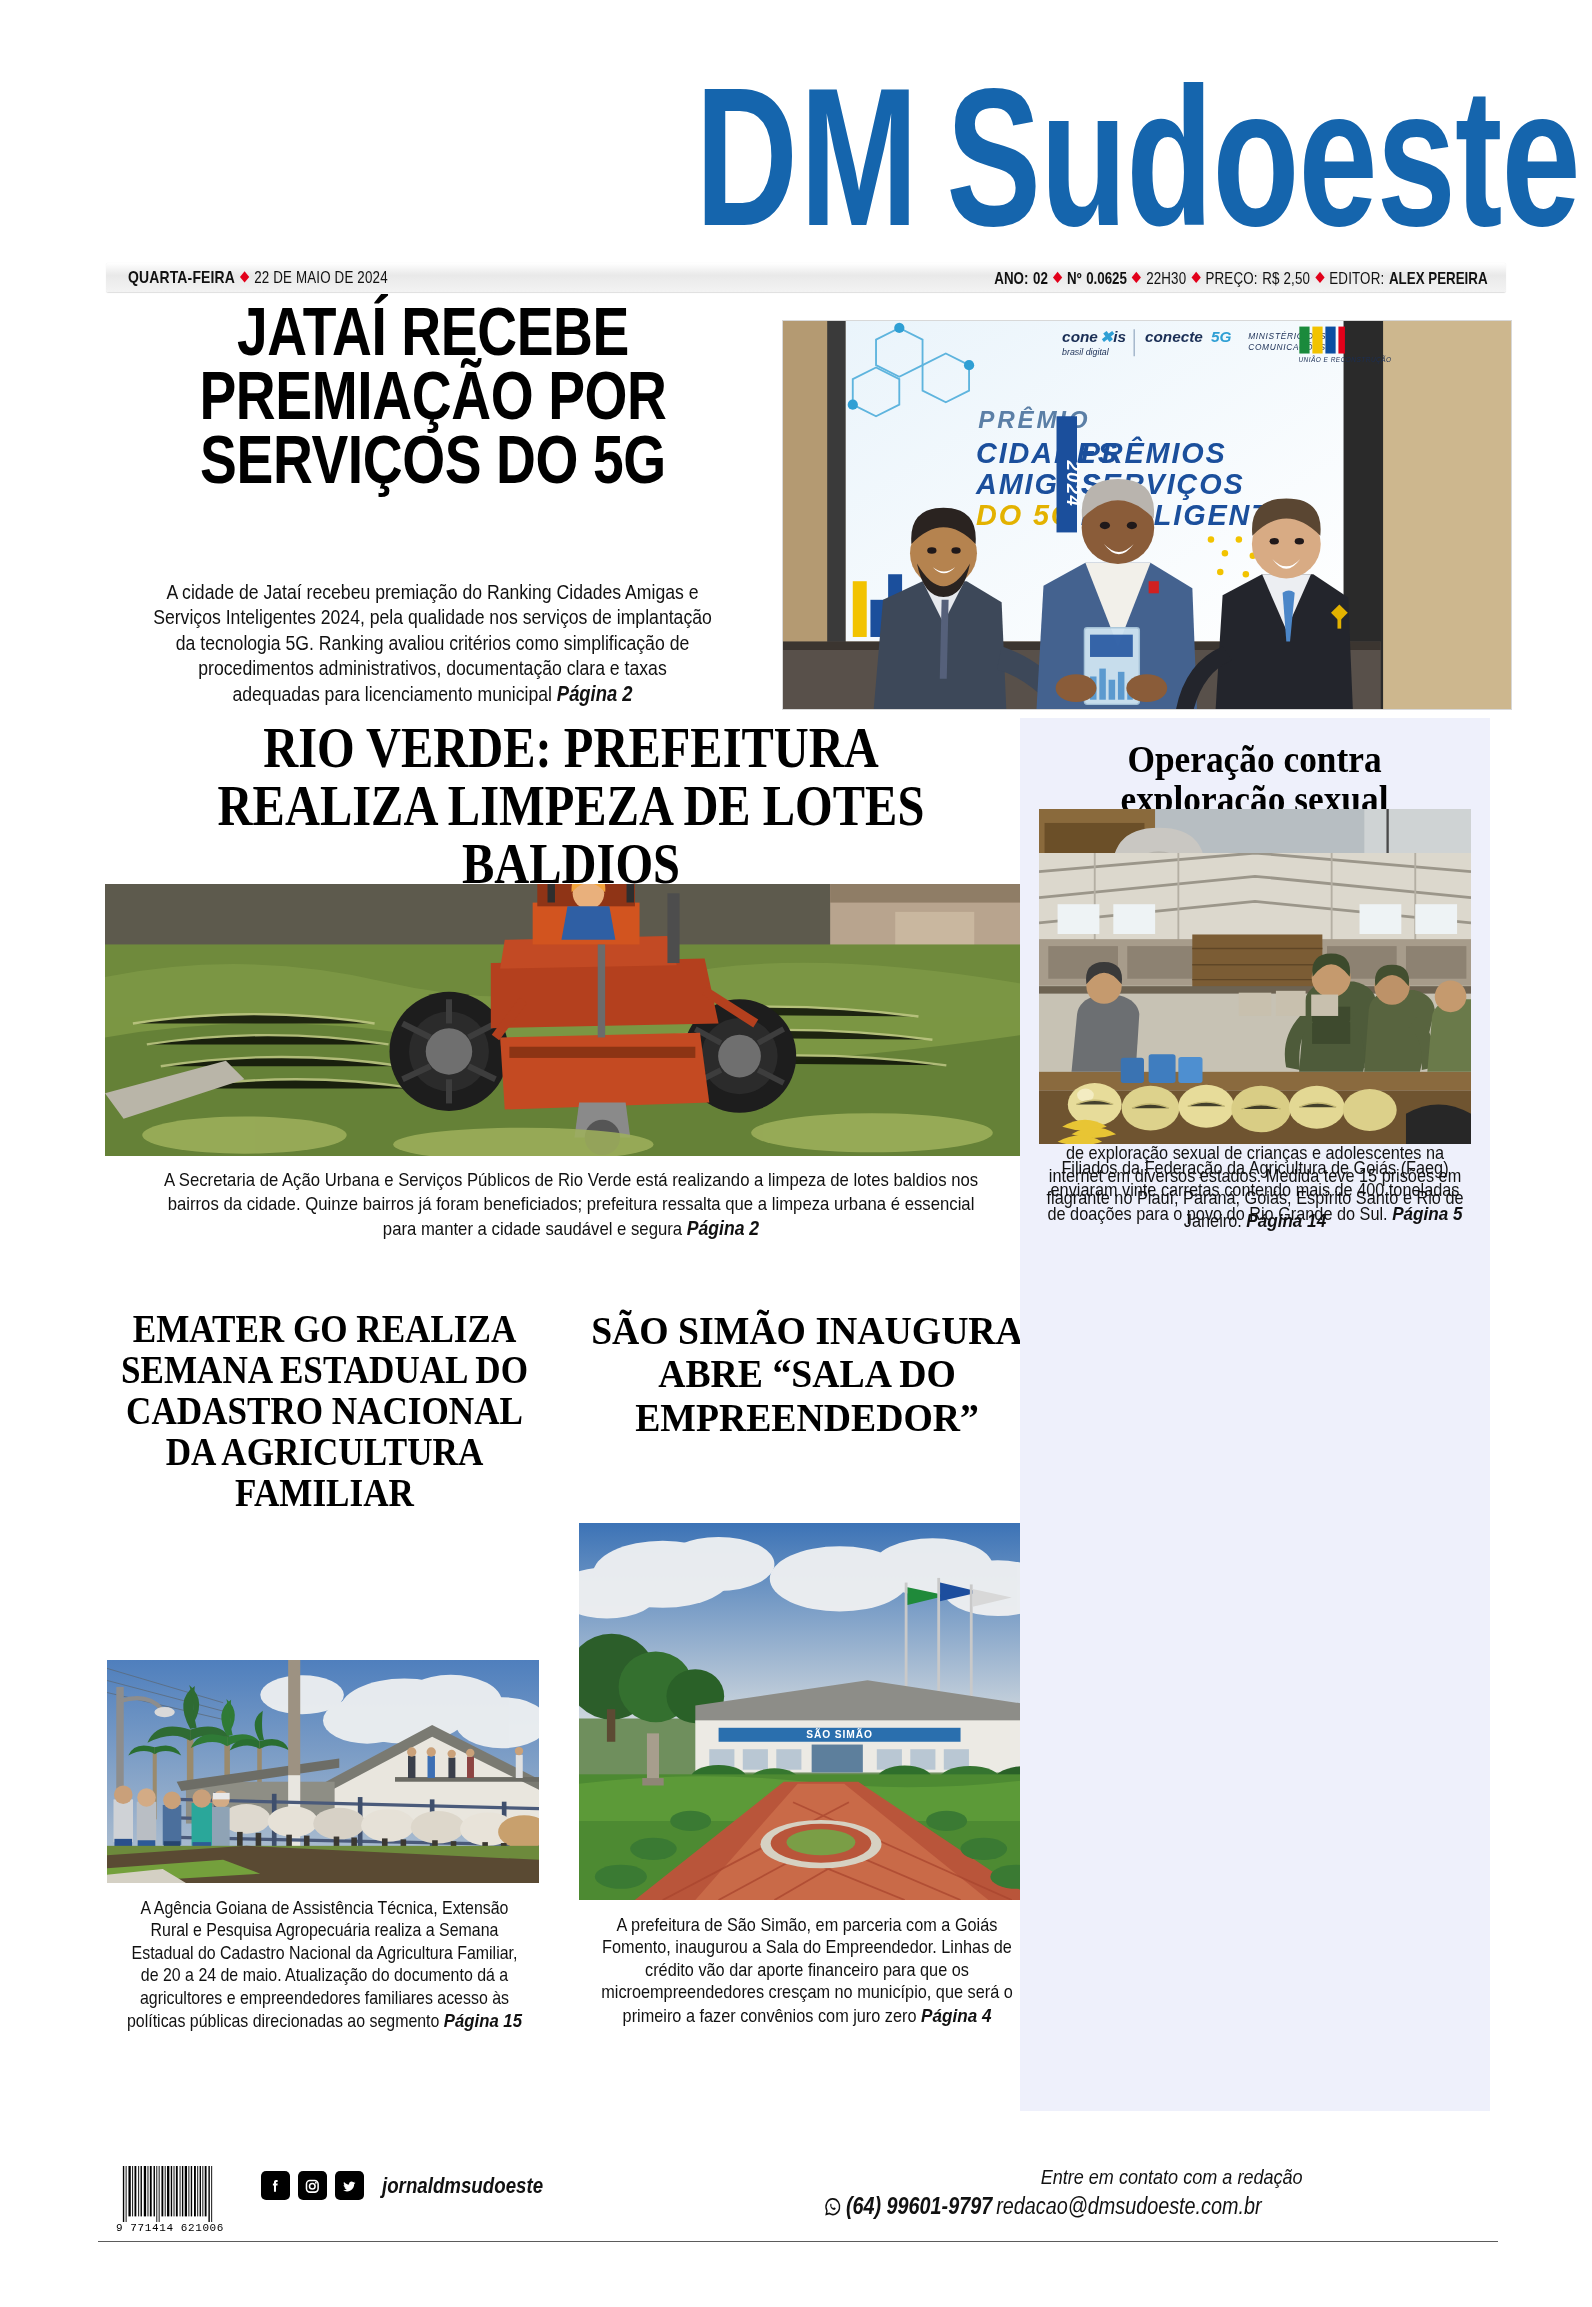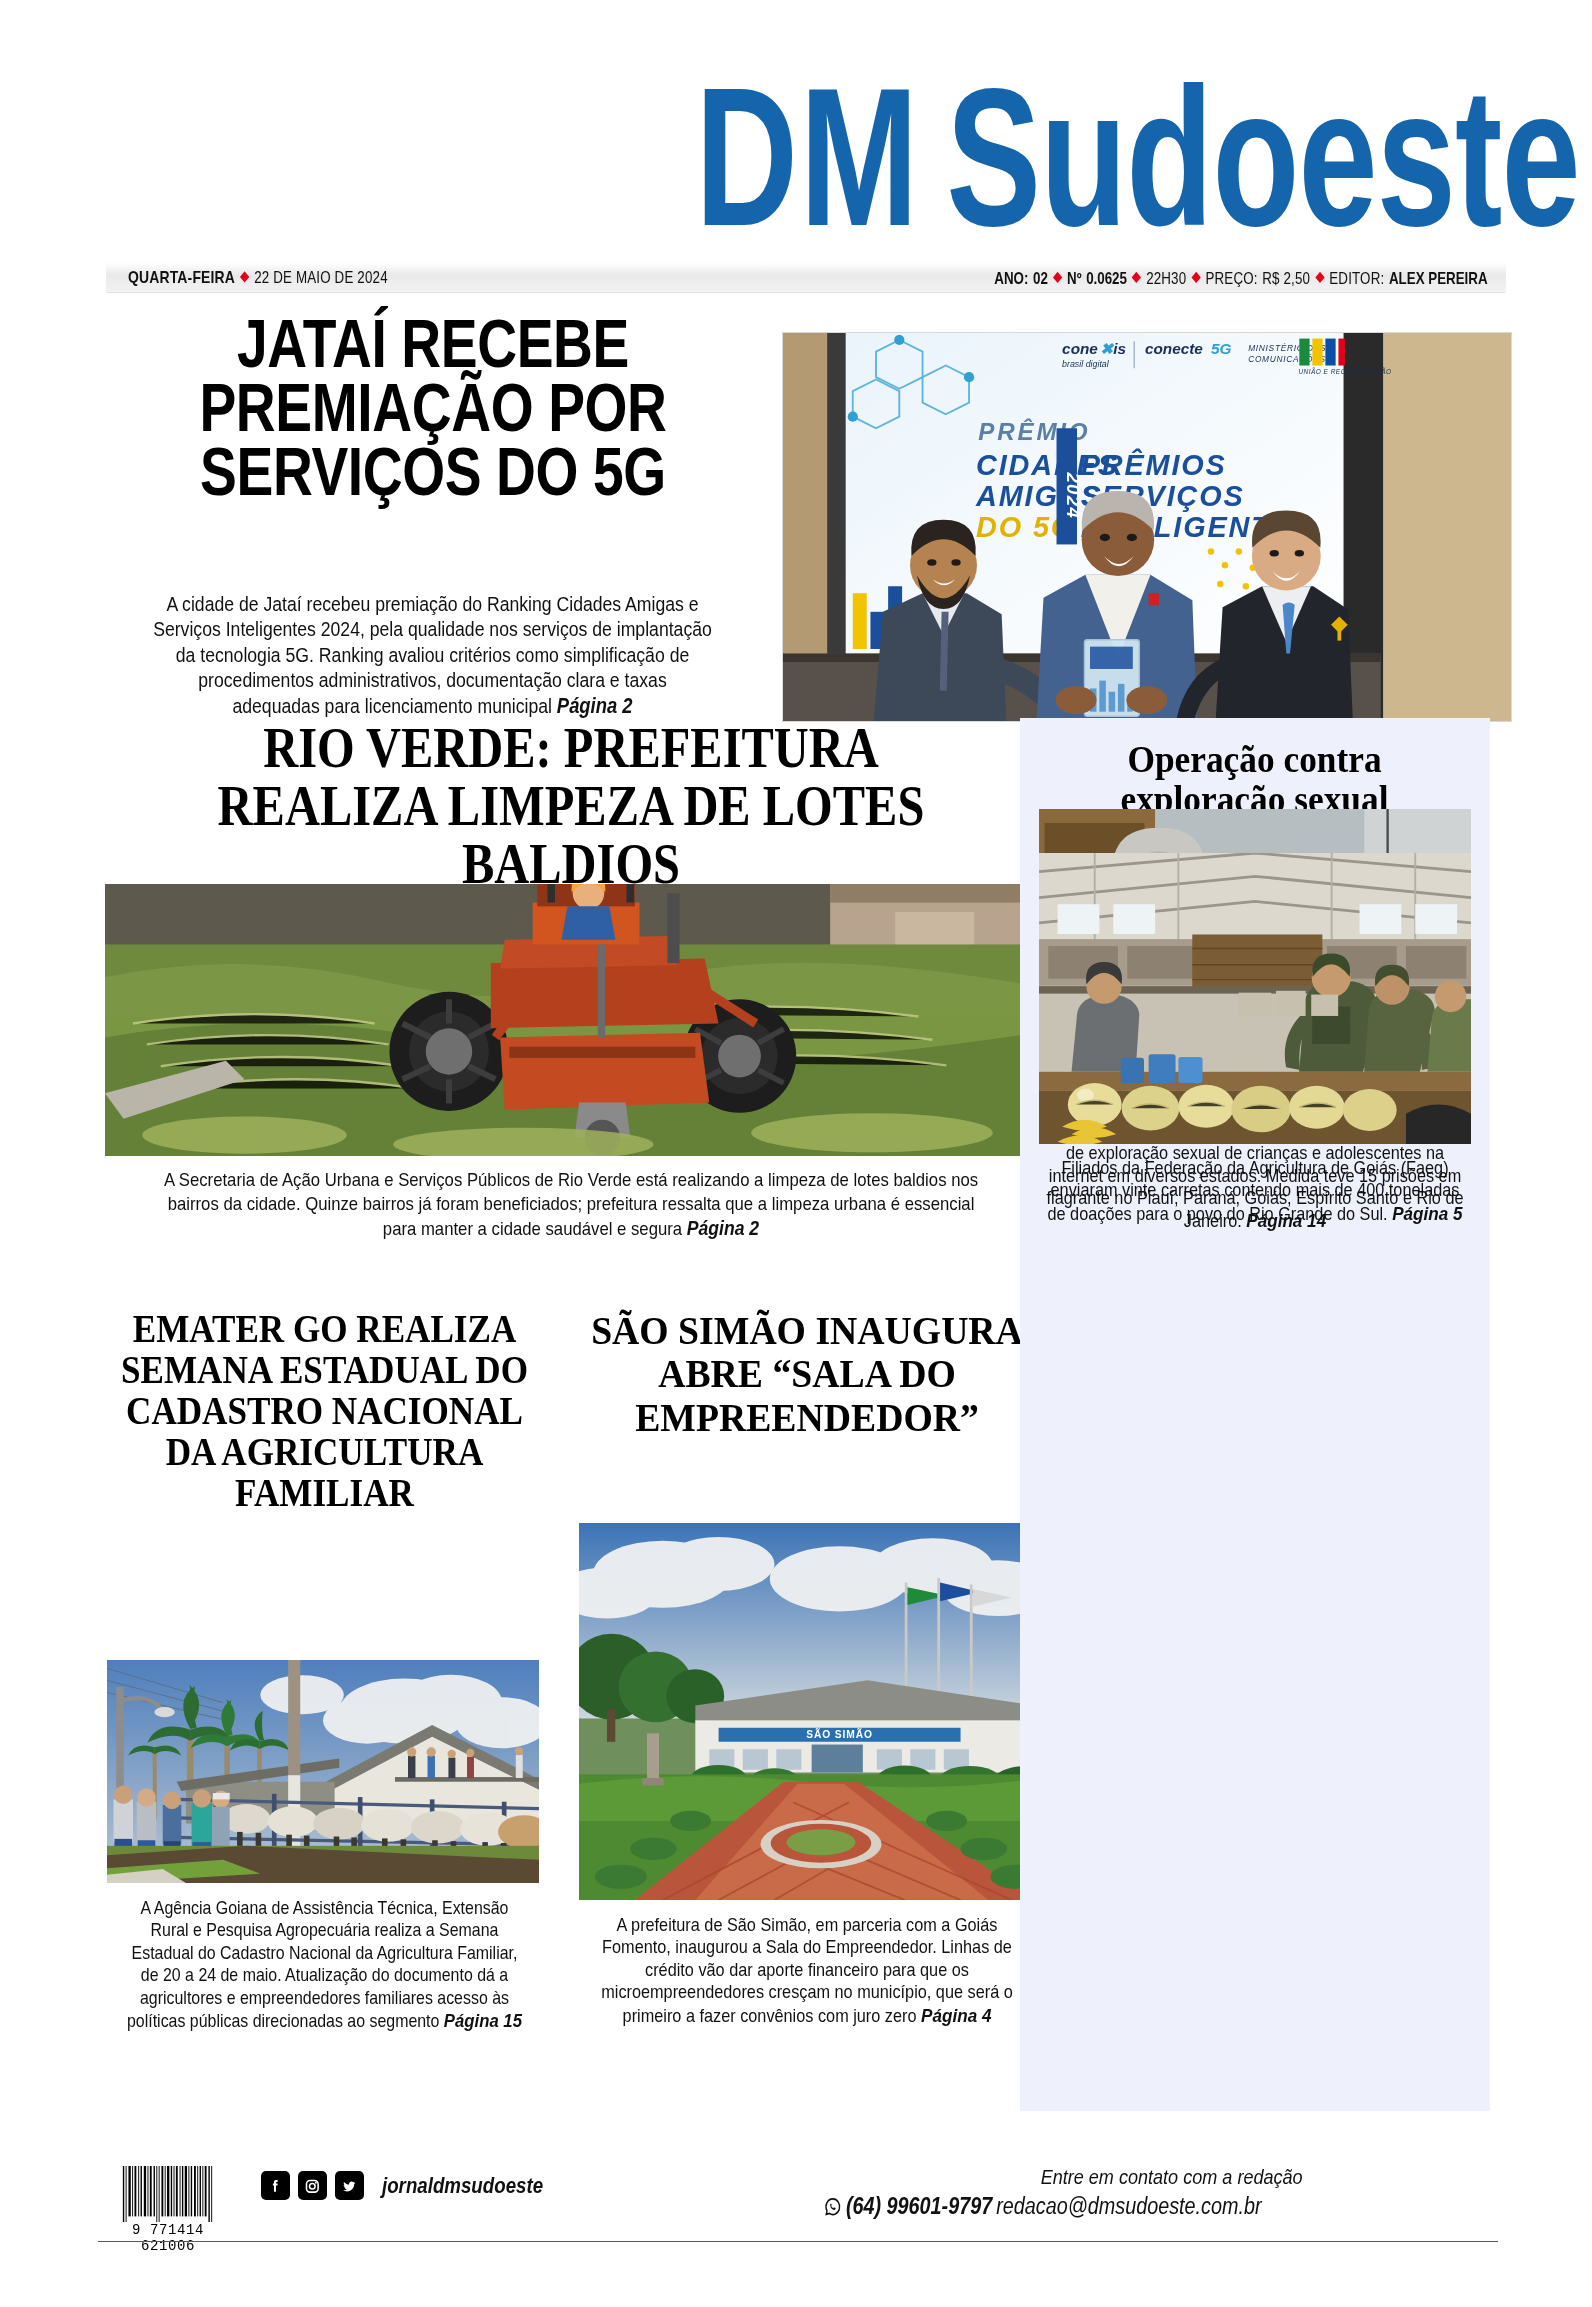--- a/index.html
+++ b/index.html
@@ -54,21 +54,21 @@
   .dlab{font-weight:bold;font-size:16.3px;color:#111;}
   .diamond{
     width:8.4px;height:8.4px;background:#e2001a;
     transform:rotate(45deg);display:inline-block;margin:0 1.9px;flex:0 0 auto;
   }
 
   
   .mainzone{position:absolute;left:98px;top:300px;width:1400px;height:1832px;}
 
   
-  .lead{position:absolute;left:0;top:12px;width:944px;height:426px;}
+  .lead{position:absolute;left:0;top:0;width:944px;height:426px;}
   .lead-head{
     position:absolute;left:4.7px;top:0;width:660px;
     font-family:"Liberation Sans", sans-serif;
     font-weight:bold;
     font-size:69px;line-height:0.93;
     text-align:center;color:#000;
     transform:scaleX(0.80);transform-origin:center top;
     letter-spacing:-0.5px;
   }
   .lead-sub{
@@ -162,21 +162,21 @@
   .sb2-photo{position:absolute;left:18.6px;top:135px;width:432px;height:291px;}
   .sb2-cap{position:absolute;left:4.7px;top:439px;width:460px;}
 
   
   .footer{position:absolute;left:98px;top:2162px;width:1400px;height:84px;}
   .footer-rule{position:absolute;left:0;top:79px;width:1400px;height:1.4px;background:#5b5b5b;}
   .barcode{position:absolute;left:23px;top:3.7px;width:93px;height:56px;}
   .barcode-num{
     position:absolute;left:14px;top:60px;width:112px;
     font-family:"Liberation Mono", monospace;
-    font-size:14px;color:#000;letter-spacing:0.6px;text-align:center;
+    font-size:11px;color:#000;letter-spacing:0.6px;text-align:right;
   }
   .social{position:absolute;left:163px;top:9.3px;display:flex;align-items:center;gap:8px;}
   .sicon{width:29px;height:29px;background:#000;border-radius:5.1px;position:relative;
          display:flex;align-items:center;justify-content:center;}
   .handle{
     font-size:22px;font-style:italic;font-weight:bold;color:#111;margin-left:10.2px;
     transform:scaleX(0.85);transform-origin:left center;white-space:nowrap;
   }
   .contact{position:absolute;left:642px;top:2.8px;width:605px;text-align:right;}
   .contact-line1{

